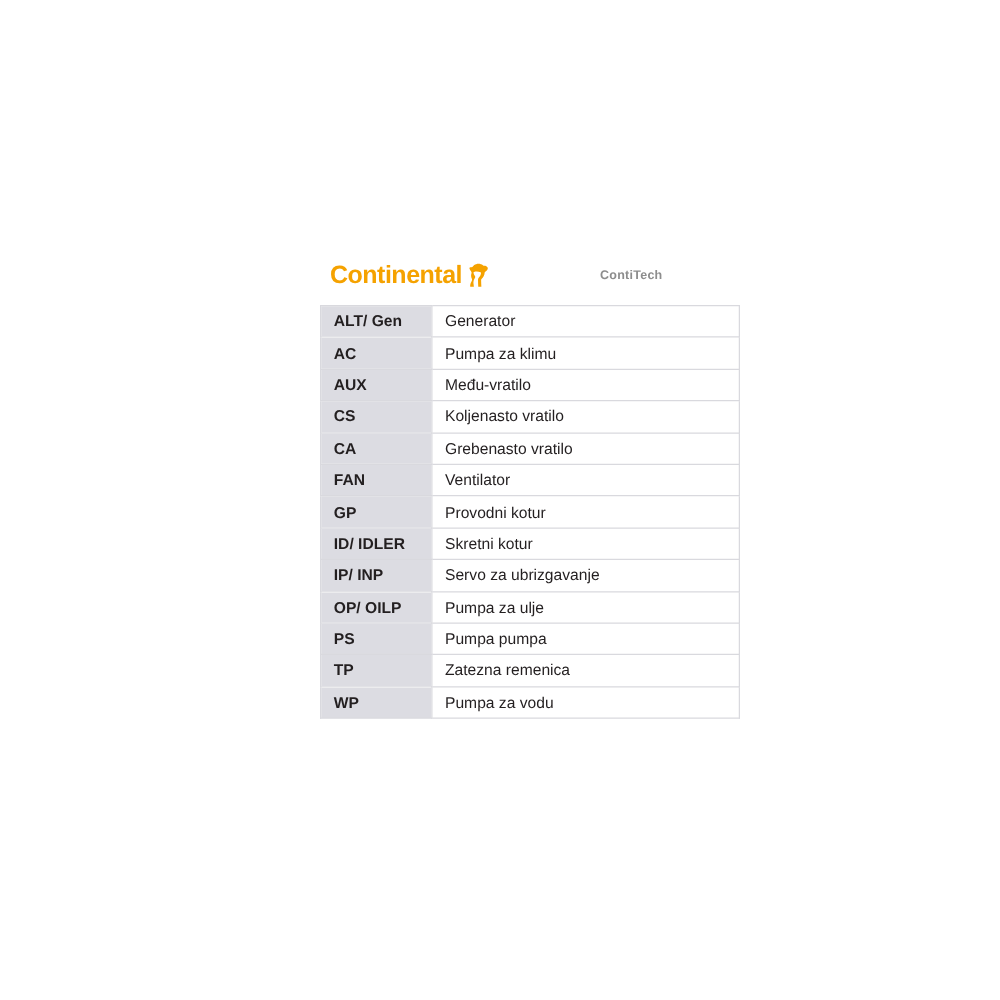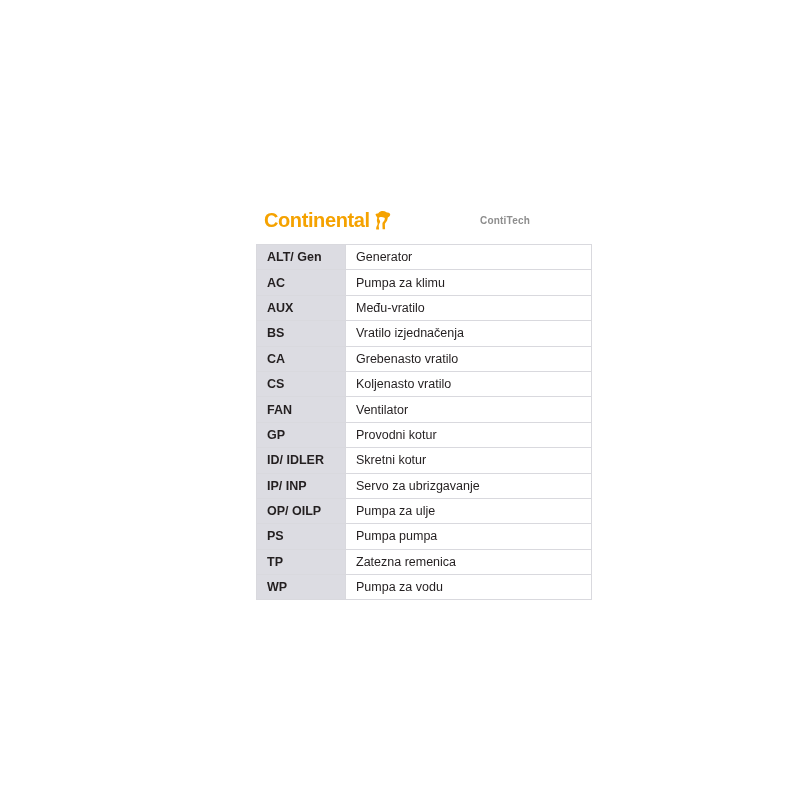--- a/index.html
+++ b/index.html
@@ -112,30 +112,26 @@
         </tr>
         <tr>
           <td class="code">AC</td>
           <td class="desc">Pumpa za klimu</td>
         </tr>
         <tr>
           <td class="code">AUX</td>
           <td class="desc">Među-vratilo</td>
         </tr>
         <tr>
-          <td class="code">BS</td>
-          <td class="desc">Vratilo izjednačenja</td>
+          <td class="code">CS</td>
+          <td class="desc">Koljenasto vratilo</td>
         </tr>
         <tr>
           <td class="code">CA</td>
           <td class="desc">Grebenasto vratilo</td>
-        </tr>
-        <tr>
-          <td class="code">CS</td>
-          <td class="desc">Koljenasto vratilo</td>
         </tr>
         <tr>
           <td class="code">FAN</td>
           <td class="desc">Ventilator</td>
         </tr>
         <tr>
           <td class="code">GP</td>
           <td class="desc">Provodni kotur</td>
         </tr>
         <tr>

